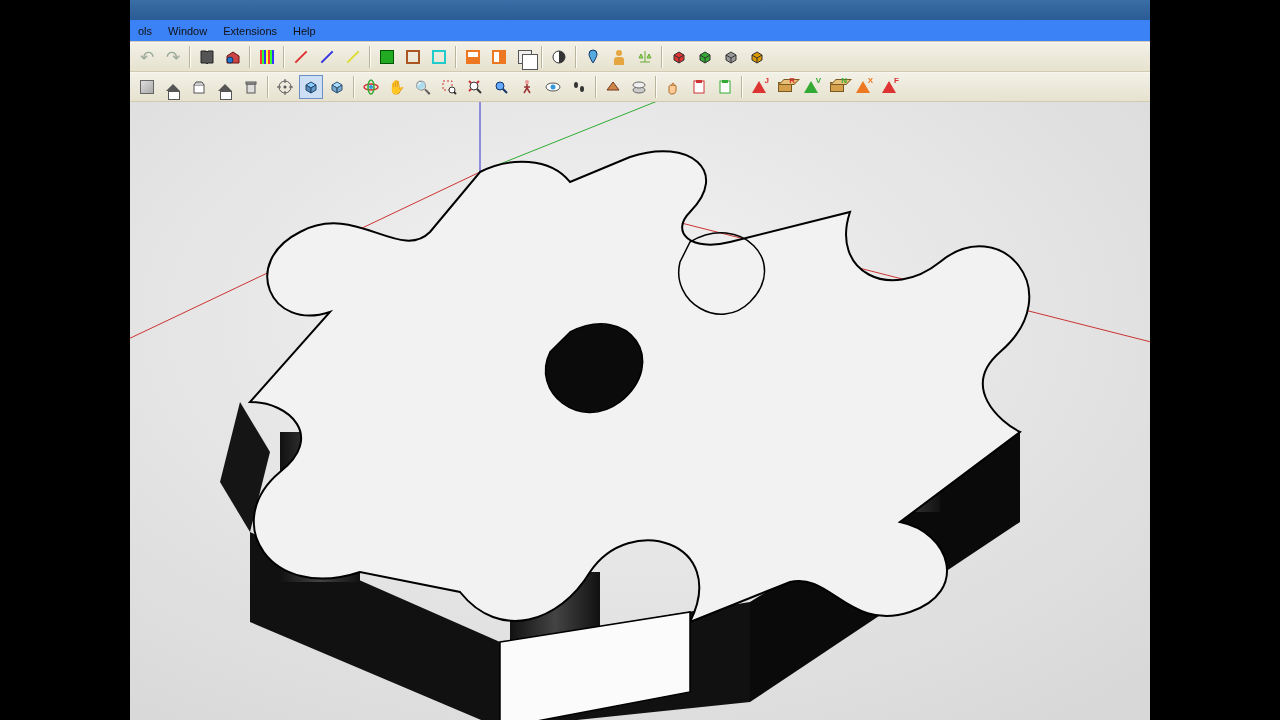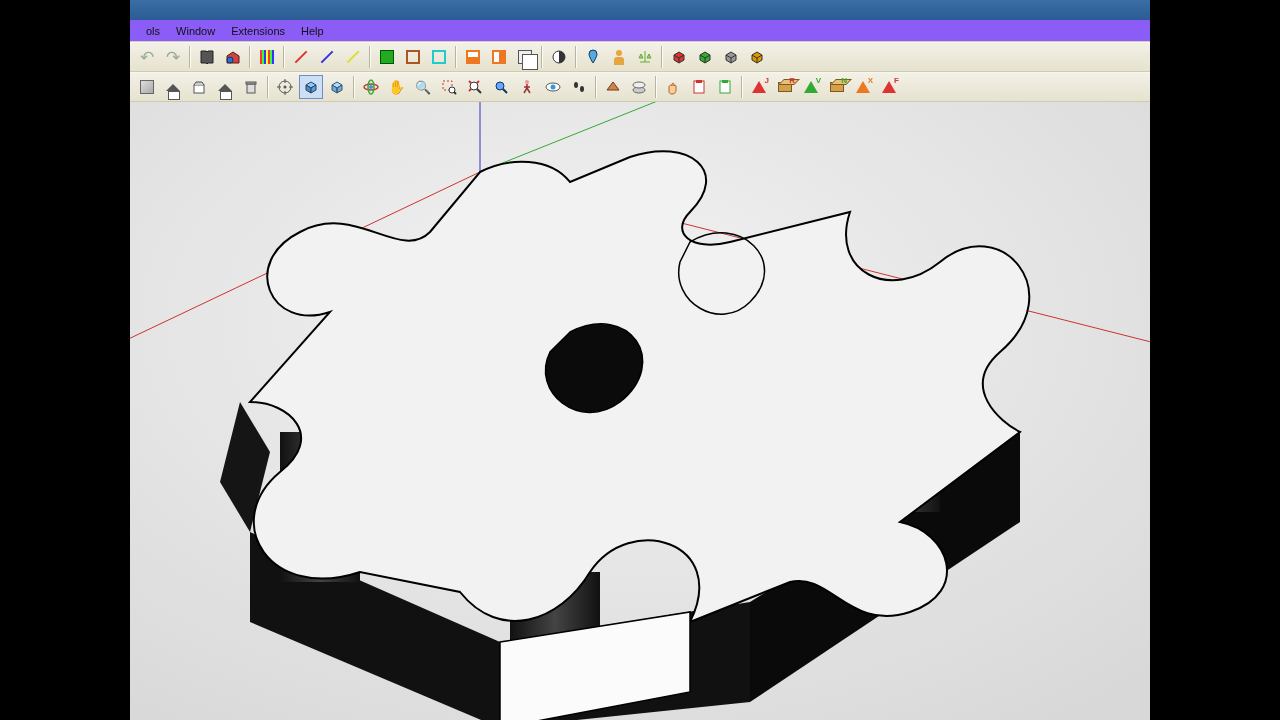--- a/index.html
+++ b/index.html
@@ -17,24 +17,24 @@
     width: 1020px; height: 720px;
     background: #ece9d8;
     display: flex; flex-direction: column;
   }
   .titlebar {
     height: 20px;
     background: linear-gradient(to bottom, #3a6ea5, #2b5b94);
   }
   .menubar {
     height: 22px;
-    background: #8b5cf6;
+    background: #3b82f6;
     display: flex;
     align-items: center;
-    padding-left: 8px;
+    padding-left: 0;
     border-bottom: 1px solid #d0cdb8;
   }
   .menu-item {
     padding: 2px 8px;
     color: #111;
     cursor: default;
   }
   .toolbars {
     display: flex; flex-direction: column;
     background: #ece9d8;

